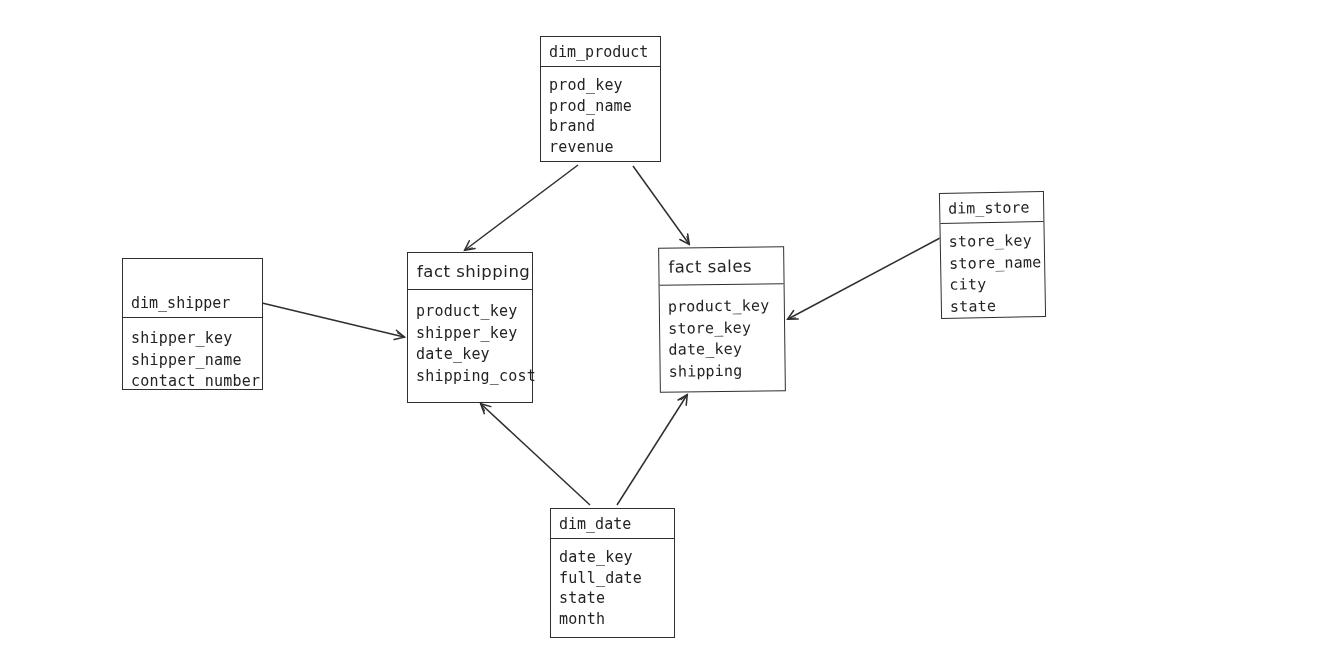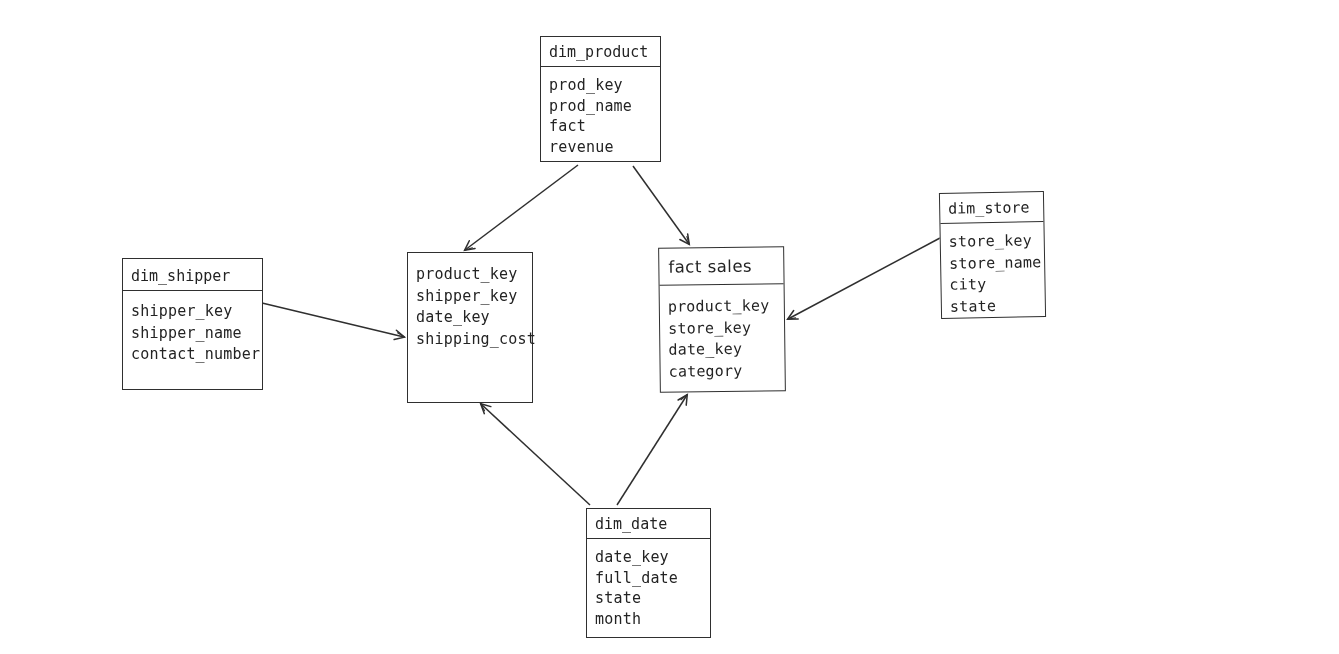--- a/index.html
+++ b/index.html
@@ -73,64 +73,65 @@
     <line x1="940" y1="238" x2="788" y2="319" stroke="#2f2f2f" stroke-width="1.5" marker-end="url(#arrowhead)"></line>
     <line x1="590" y1="505" x2="481" y2="404" stroke="#2f2f2f" stroke-width="1.5" marker-end="url(#arrowhead)"></line>
     <line x1="617" y1="505" x2="687" y2="395" stroke="#2f2f2f" stroke-width="1.5" marker-end="url(#arrowhead)"></line>
   </svg>
 
   <div class="entity" style="left:540px; top:36px; width:121px; height:126px;">
     <div class="entity-header">dim_product</div>
     <div class="entity-cols">
       <div class="entity-col">prod_key</div>
       <div class="entity-col">prod_name</div>
-      <div class="entity-col">fact</div>
+      <div class="entity-col">brand</div>
       <div class="entity-col">revenue</div>
     </div>
   </div>
 
   <div class="entity tilt-ccw tall-rows" style="left:940px; top:192px; width:105px; height:126px;">
     <div class="entity-header">dim_store</div>
     <div class="entity-cols">
       <div class="entity-col">store_key</div>
       <div class="entity-col">store_name</div>
       <div class="entity-col">city</div>
       <div class="entity-col">state</div>
     </div>
   </div>
 
   <div class="entity tall-rows" style="left:122px; top:258px; width:141px; height:132px;">
-    <div class="entity-header" style="padding-top:7px;">dim_shipper</div>
+    <div class="entity-header" style="padding-top:7px;margin-top:27px;">dim_shipper</div>
     <div class="entity-cols" style="padding-top:10px;">
       <div class="entity-col">shipper_key</div>
       <div class="entity-col">shipper_name</div>
       <div class="entity-col">contact_number</div>
     </div>
   </div>
 
   <div class="entity fact" style="left:407px; top:252px; width:126px; height:151px;">
+    <div class="entity-header">fact shipping</div>
     <div class="entity-cols">
       <div class="entity-col">product_key</div>
       <div class="entity-col">shipper_key</div>
       <div class="entity-col">date_key</div>
       <div class="entity-col">shipping_cost</div>
     </div>
   </div>
 
   <div class="entity fact tilt-ccw-sm" style="left:659px; top:247px; width:126px; height:145px;">
     <div class="entity-header">fact sales</div>
     <div class="entity-cols">
       <div class="entity-col">product_key</div>
       <div class="entity-col">store_key</div>
       <div class="entity-col">date_key</div>
-      <div class="entity-col">category</div>
+      <div class="entity-col">shipping</div>
     </div>
   </div>
 
-  <div class="entity" style="left:550px; top:508px; width:125px; height:130px;margin-left:36px;">
+  <div class="entity" style="left:550px; top:508px; width:125px; height:130px;">
     <div class="entity-header">dim_date</div>
     <div class="entity-cols">
       <div class="entity-col">date_key</div>
       <div class="entity-col">full_date</div>
       <div class="entity-col">state</div>
       <div class="entity-col">month</div>
     </div>
   </div>
 
 </div>

